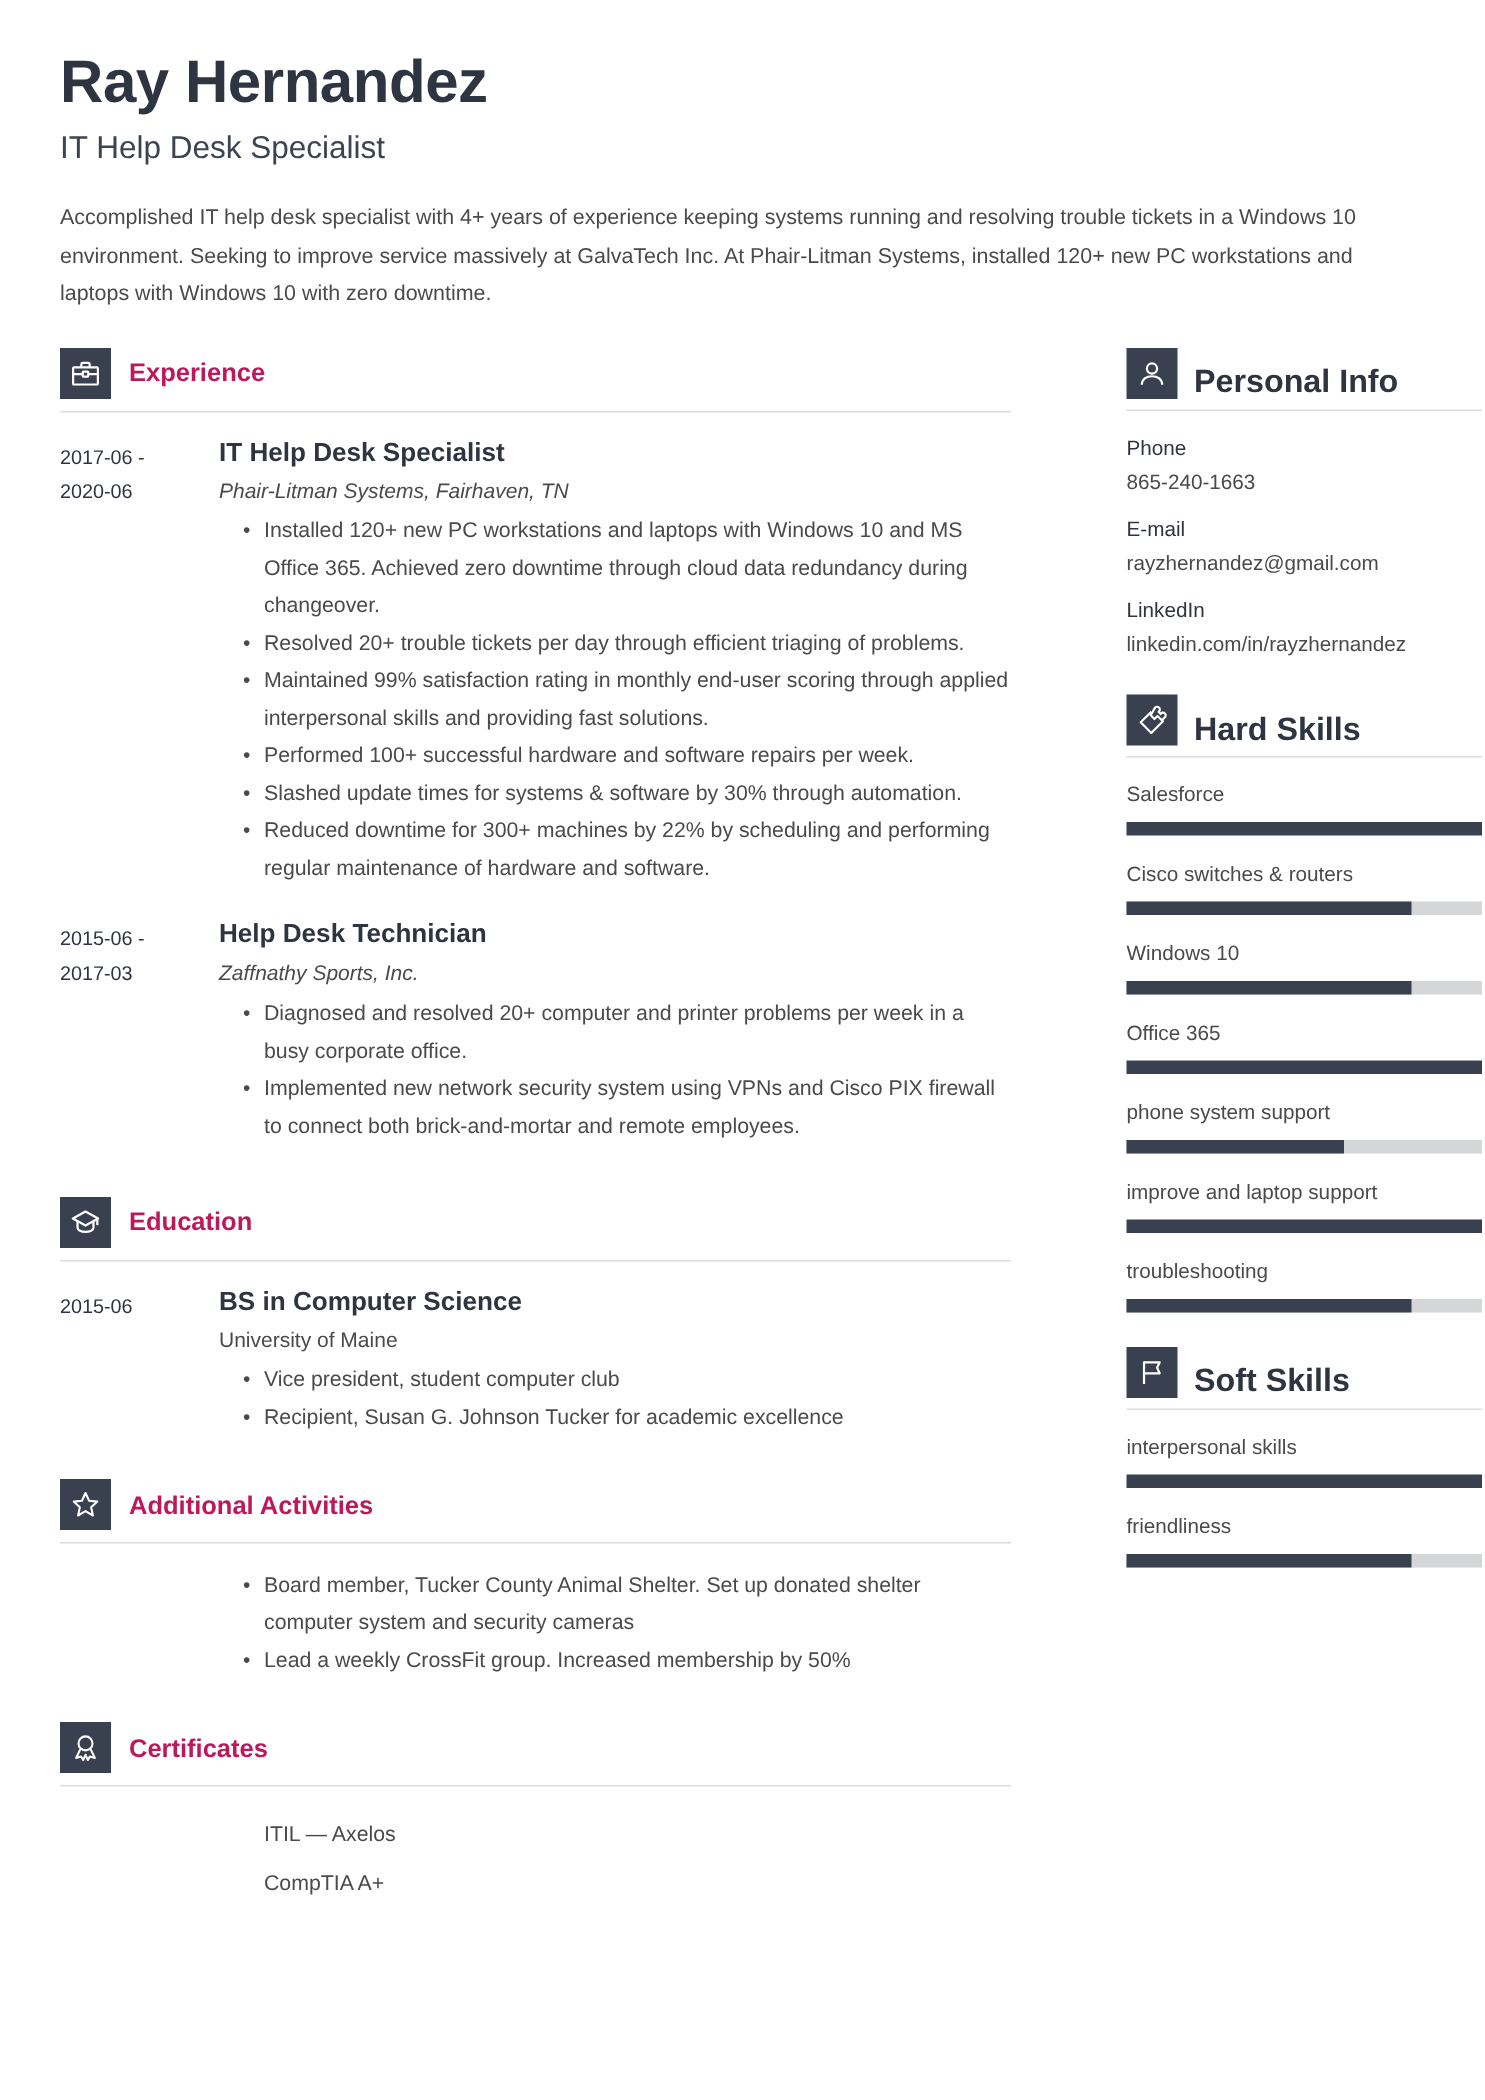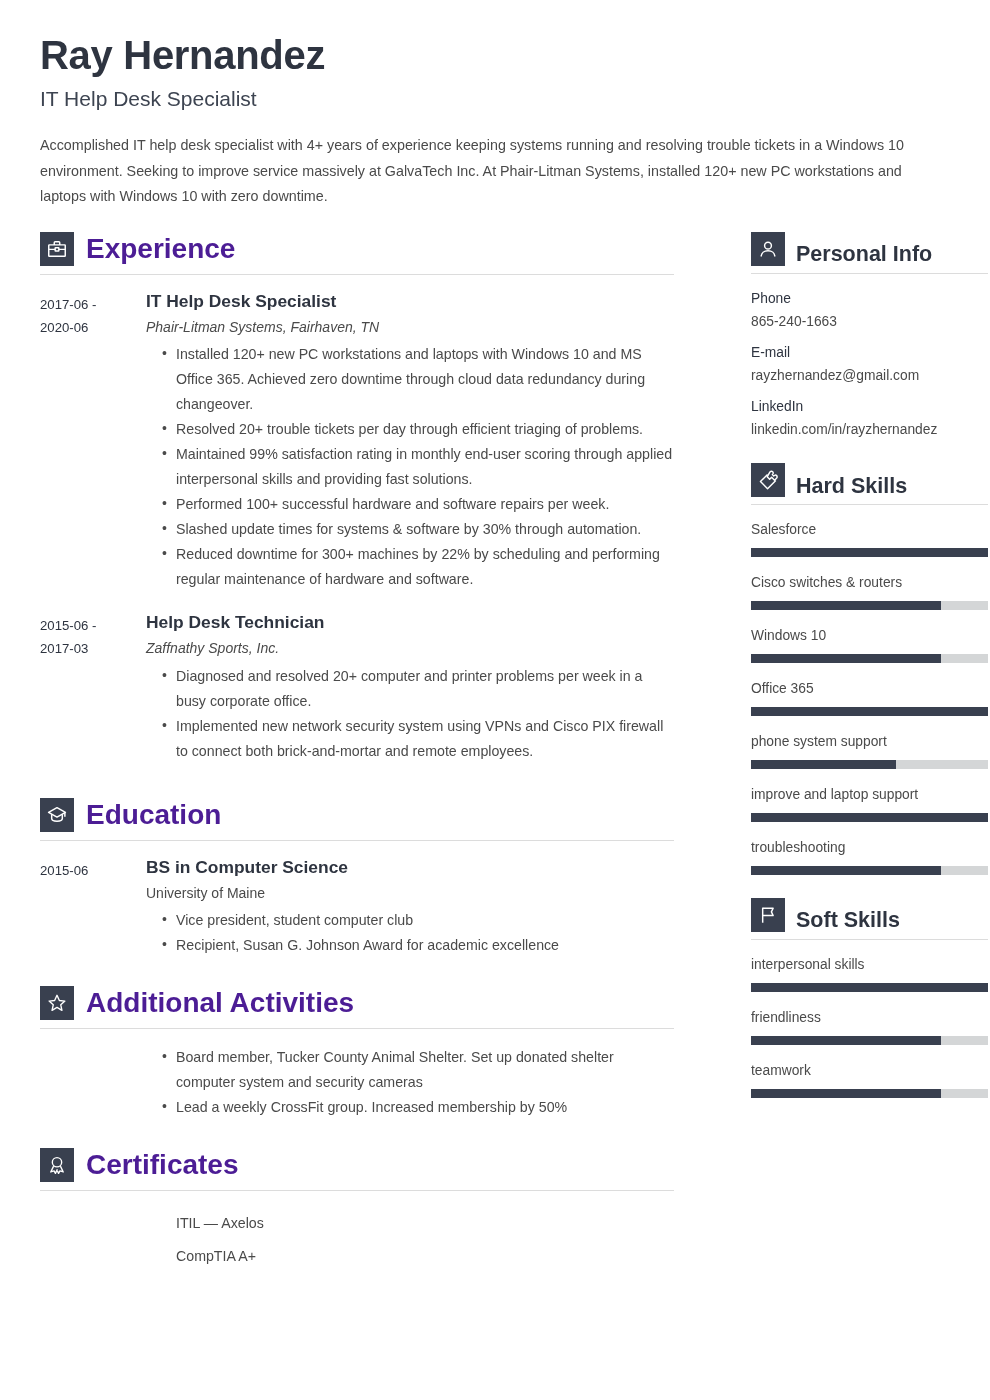--- a/index.html
+++ b/index.html
@@ -61,23 +61,23 @@
     width: 34px;
     height: 34px;
     background: #39404f;
     flex: 0 0 34px;
     display: flex;
     align-items: center;
     justify-content: center;
   }
   .sec-icon svg { display: block; }
   .sec-title {
-    font-size: 28px;
+    font-size: 17px;
     font-weight: bold;
-    color: #4c1d95;
+    color: #be185d;
     line-height: 1;
   }
   .sec-rule {
     height: 1px;
     background: #dcdcdc;
     width: 100%;
     margin-bottom: 16px;
   }
   .sec-rule.side { background: #dcdcdc; }
 
@@ -259,21 +259,21 @@
 
         <div class="entry">
           <div class="entry-date">
             <div>2015-06</div>
           </div>
           <div class="entry-body">
             <div class="entry-title">BS in Computer Science</div>
             <div class="entry-sub plain">University of Maine</div>
             <ul class="bullets">
               <li>Vice president, student computer club</li>
-              <li>Recipient, Susan G. Johnson Award for academic excellence</li>
+              <li>Recipient, Susan G. Johnson Tucker for academic excellence</li>
             </ul>
           </div>
         </div>
       </div>
 
       <div class="sec-gap-sm"></div>
 
       <div class="sec">
         <div class="sec-head">
           <span class="sec-icon">
@@ -427,23 +427,17 @@
           <div class="bar-track">
             <div class="bar-fill" style="width: 100%;"></div>
           </div>
         </div>
         <div class="skill">
           <div class="skill-name">friendliness</div>
           <div class="bar-track">
             <div class="bar-fill" style="width: 80%;"></div>
           </div>
         </div>
-        <div class="skill">
-          <div class="skill-name">teamwork</div>
-          <div class="bar-track">
-            <div class="bar-fill" style="width: 80%;"></div>
-          </div>
-        </div>
       </div>
 
     </div>
   </div>
 </div>
 
 </body></html>

